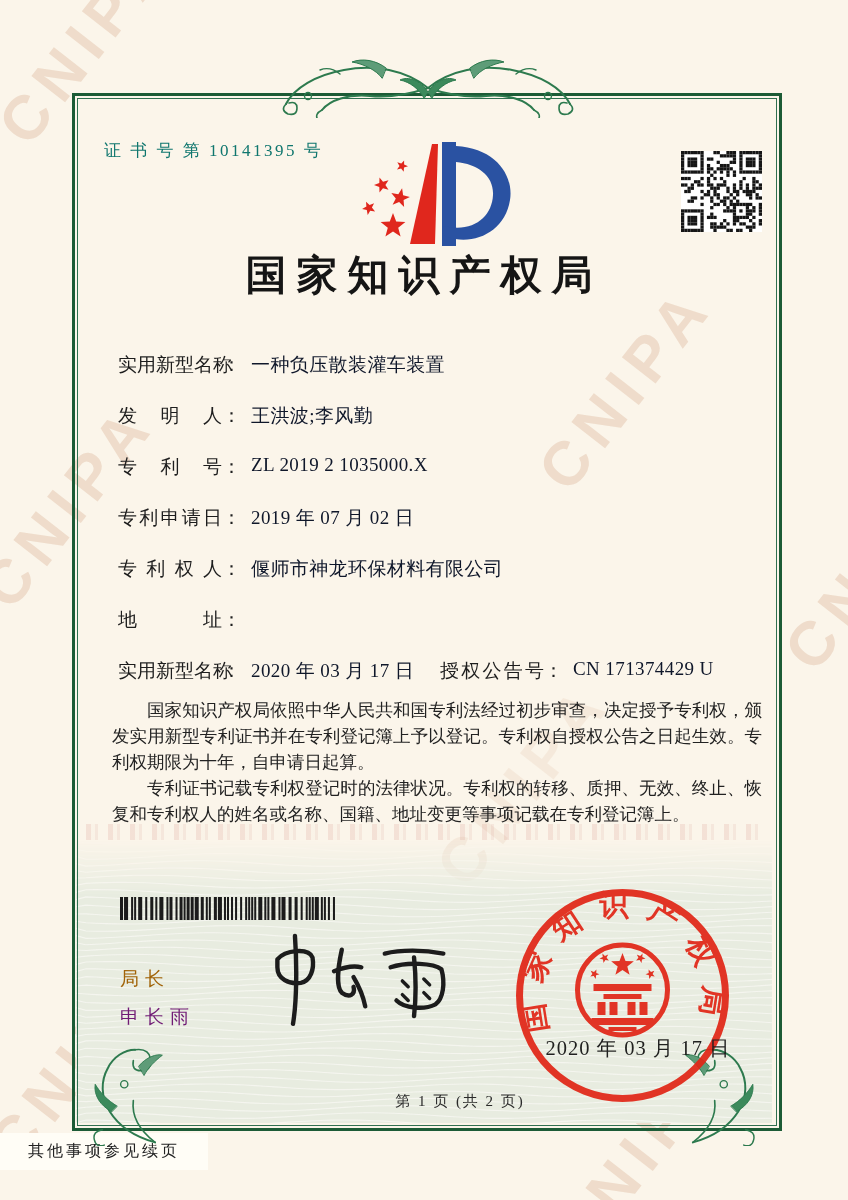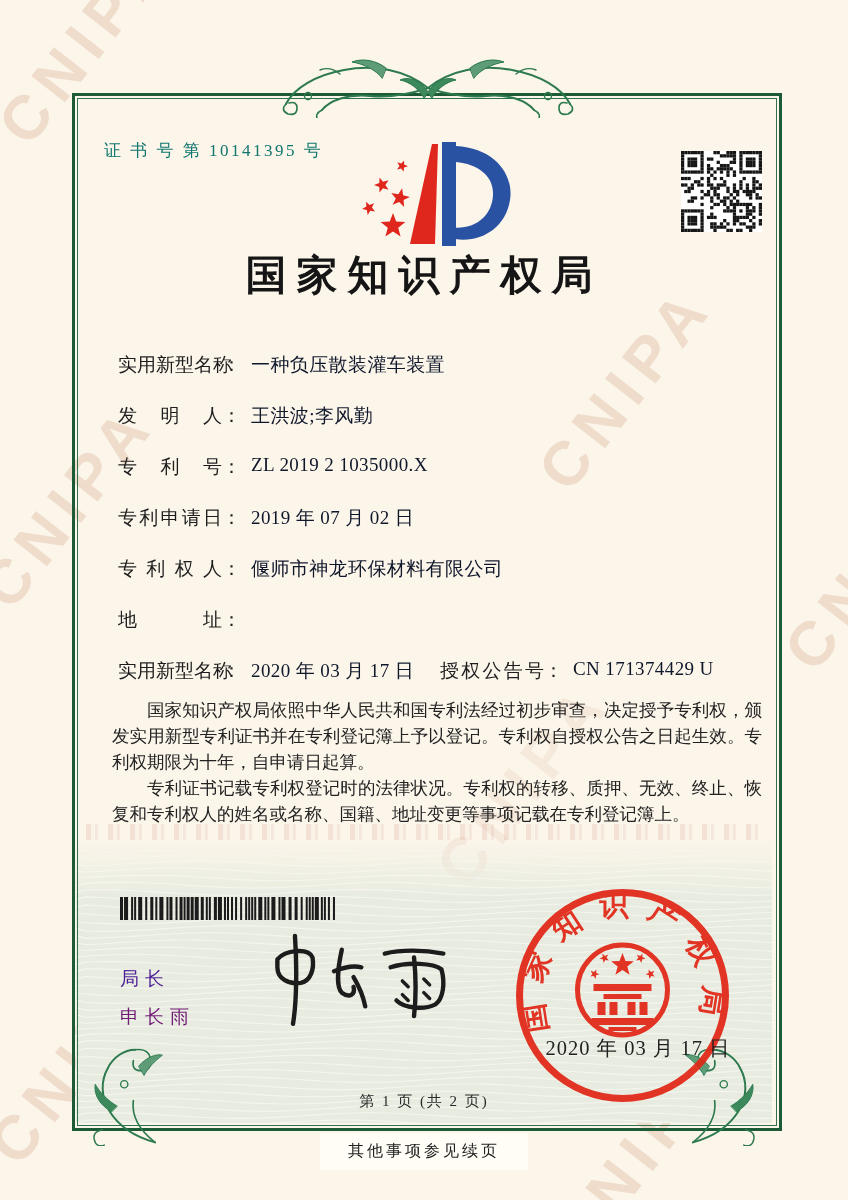--- a/index.html
+++ b/index.html
@@ -57,29 +57,29 @@
   .fcell-first{width:322px;}
 
   
   .body-text{position:absolute;left:112px;top:697px;width:650px;font-size:17.5px;line-height:26px;
       text-align:justify;color:#222;z-index:5;}
   .para{text-indent:2em;margin:0;}
 
   
   .barcode{position:absolute;left:120px;top:897px;width:218px;height:23px;z-index:5;}
   .director-title{position:absolute;left:120px;top:966px;font-size:19px;letter-spacing:6px;z-index:5;
-      font-family:"Liberation Sans","DejaVu Sans",sans-serif;color:#4c1d95;}
+      font-family:"Liberation Sans","DejaVu Sans",sans-serif;color:#a16207;}
   .director-name{position:absolute;left:120px;top:1004px;font-size:19px;letter-spacing:6px;z-index:5;
       font-family:"Liberation Sans","DejaVu Sans",sans-serif;color:#701a75;}
   .signature{position:absolute;left:252px;top:922px;width:205px;height:112px;z-index:6;}
   .seal{position:absolute;left:505px;top:878px;width:235px;height:235px;z-index:8;opacity:.93;}
 
   .page-indicator{position:absolute;left:72px;top:1092px;width:704px;text-align:center;
-      font-size:15px;letter-spacing:2px;color:#2a2a2a;z-index:5;}
-  .continuation-wrap{position:absolute;left:0;top:1133px;width:848px;text-align:center;z-index:5;}
+      font-size:15px;letter-spacing:2px;color:#2a2a2a;z-index:5;padding-left:36px;}
+  .continuation-wrap{position:absolute;left:0;top:1133px;width:848px;text-align:left;z-index:5;}
   .continuation{display:inline-block;background:#fffdf6;padding:8px 28px;font-size:16px;
       letter-spacing:3px;color:#222;}
 </style>
 </head>
 <body>
 
 <div class="page">
 
   <span class="wm wm1">CNIPA</span>
   <span class="wm wm2">CNIPA</span>

